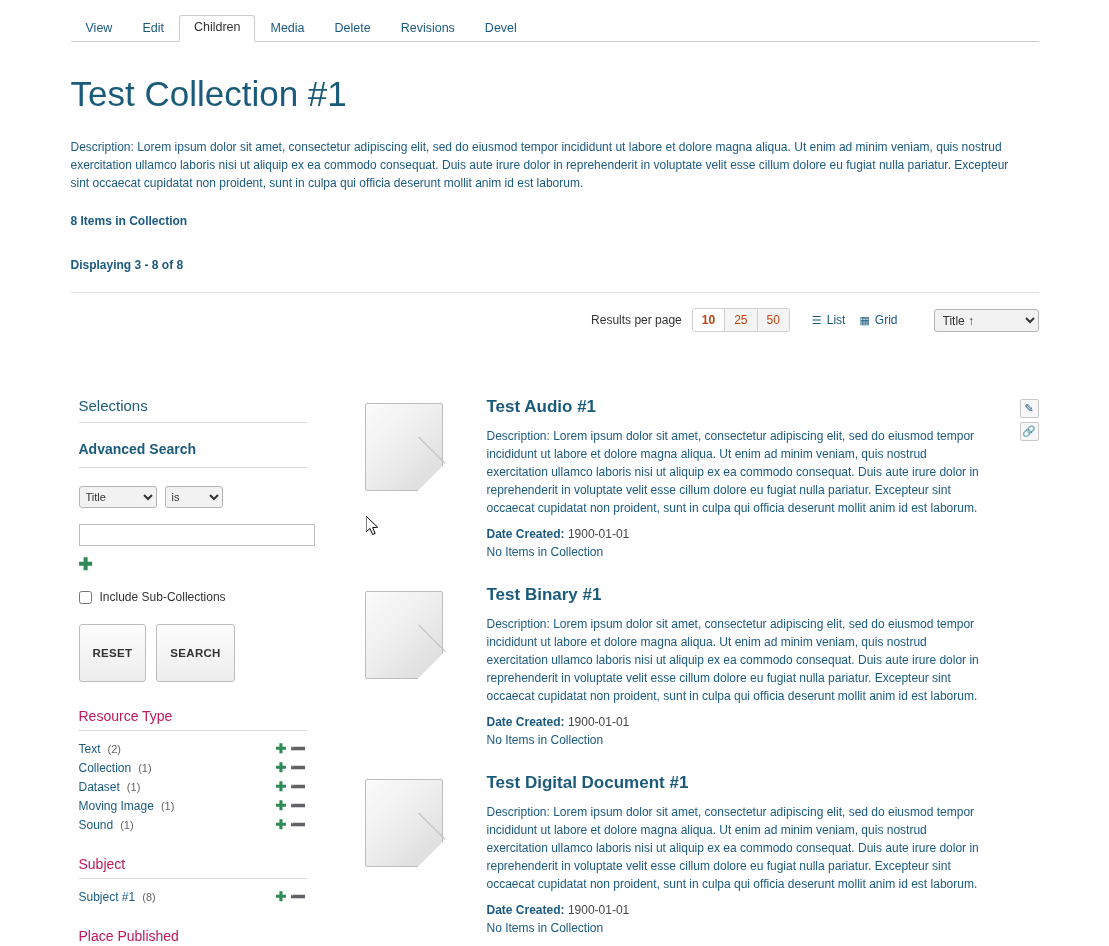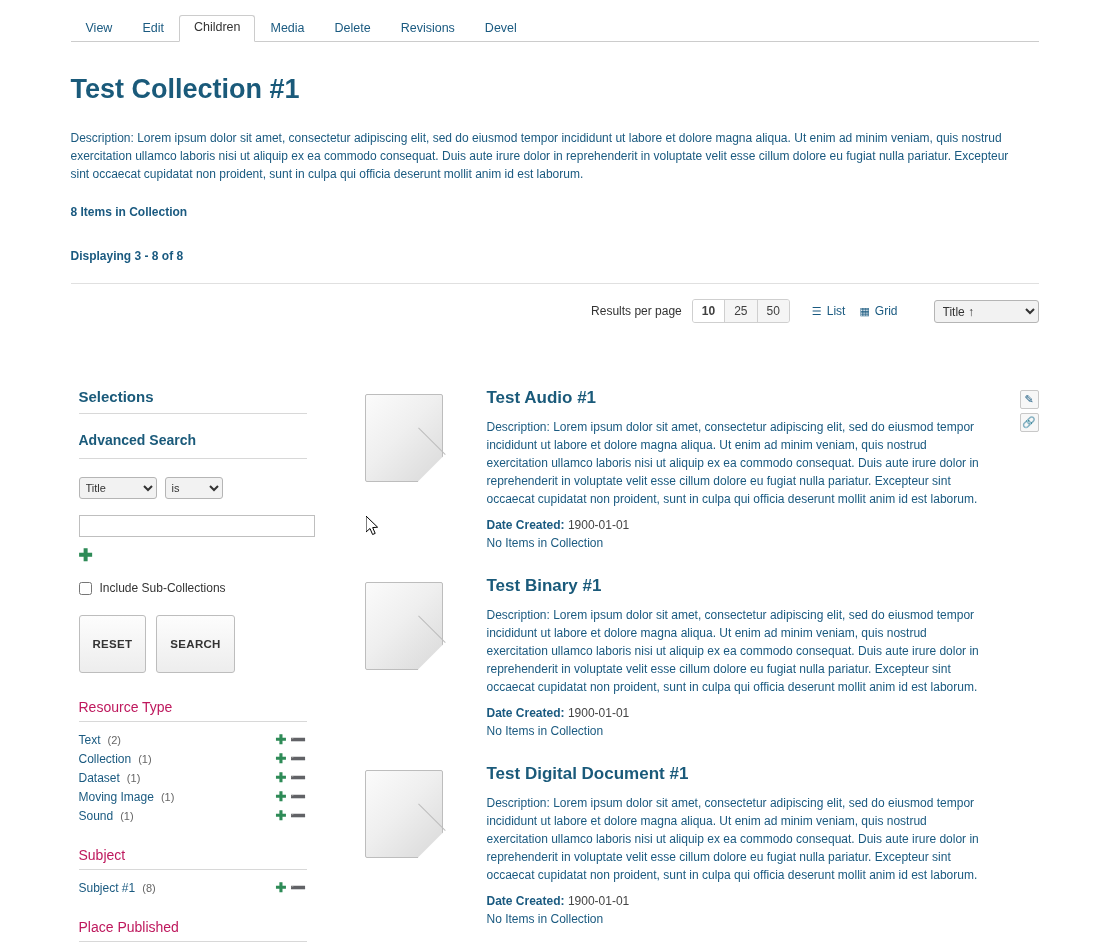--- a/index.html
+++ b/index.html
@@ -44,22 +44,22 @@
   .tab.active {
     color: #333333;
     background: #ffffff;
     border: 1px solid #cccccc;
     border-bottom: 1px solid #ffffff;
     border-radius: 3px 3px 0 0;
   }
 
   
   h1.page-title {
-    font-size: 27px;
-    font-weight: bold;
+    font-size: 35px;
+    font-weight: normal;
     color: #1a5a7a;
     margin: 32px 0 24px 0;
     letter-spacing: 0px;
   }
 
   .desc-block {
     color: #1a5a80;
     font-size: 12px;
     line-height: 18px;
     margin-bottom: 22px;
@@ -101,21 +101,21 @@
   .rpp-group {
     display: flex;
     border: 1px solid #cfcfcf;
     border-radius: 3px;
     overflow: hidden;
     background: #f5f5f5;
   }
   .rpp-btn {
     padding: 4px 9px;
     font-size: 12px;
-    color: #404040;
+    color: #c2410c;
     background: #f5f5f5;
     border-right: 1px solid #cfcfcf;
     cursor: pointer;
     min-width: 28px;
     text-align: right;
   }
   .rpp-btn:last-child { border-right: none; }
   .rpp-btn.active { background: #ffffff; font-weight: bold; }
 
   .view-toggle {
@@ -156,21 +156,21 @@
     flex: 0 0 254px;
     padding-left: 8px;
   }
   .facets {
     flex: 1;
     padding-left: 40px;
   }
 
   .side-h {
     font-size: 15px;
-    font-weight: bold;
+    font-weight: normal;
     color: #1a5a7a;
     padding-bottom: 8px;
     margin: 0 0 0 0;
   }
   .side-rule {
     border-top: 1px solid #d8d8d8;
     margin: 0 0 18px 0;
     width: 228px;
   }
   .side-h2 {

